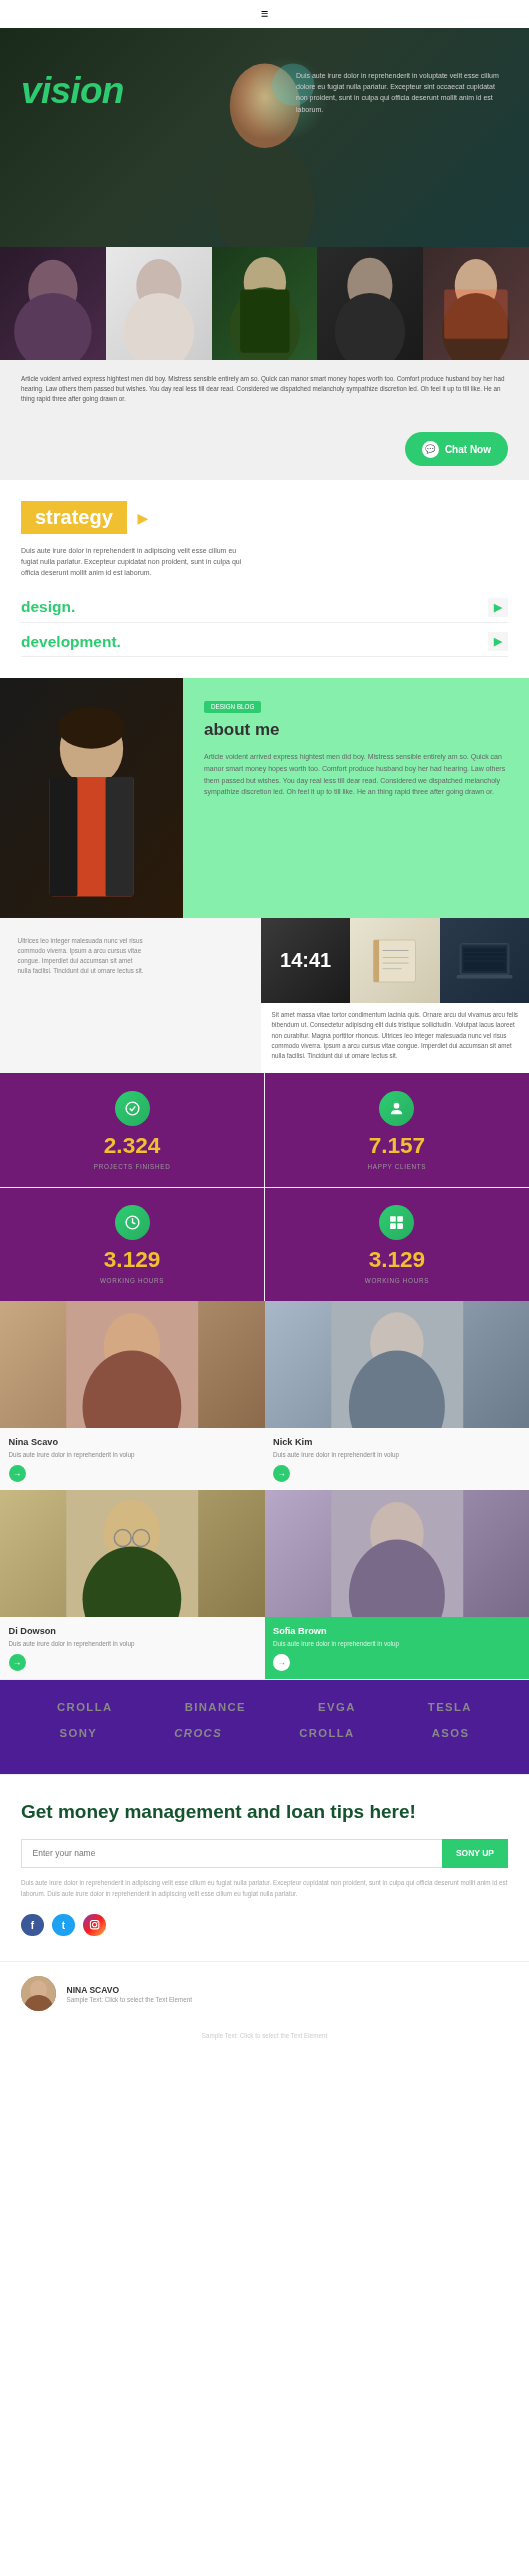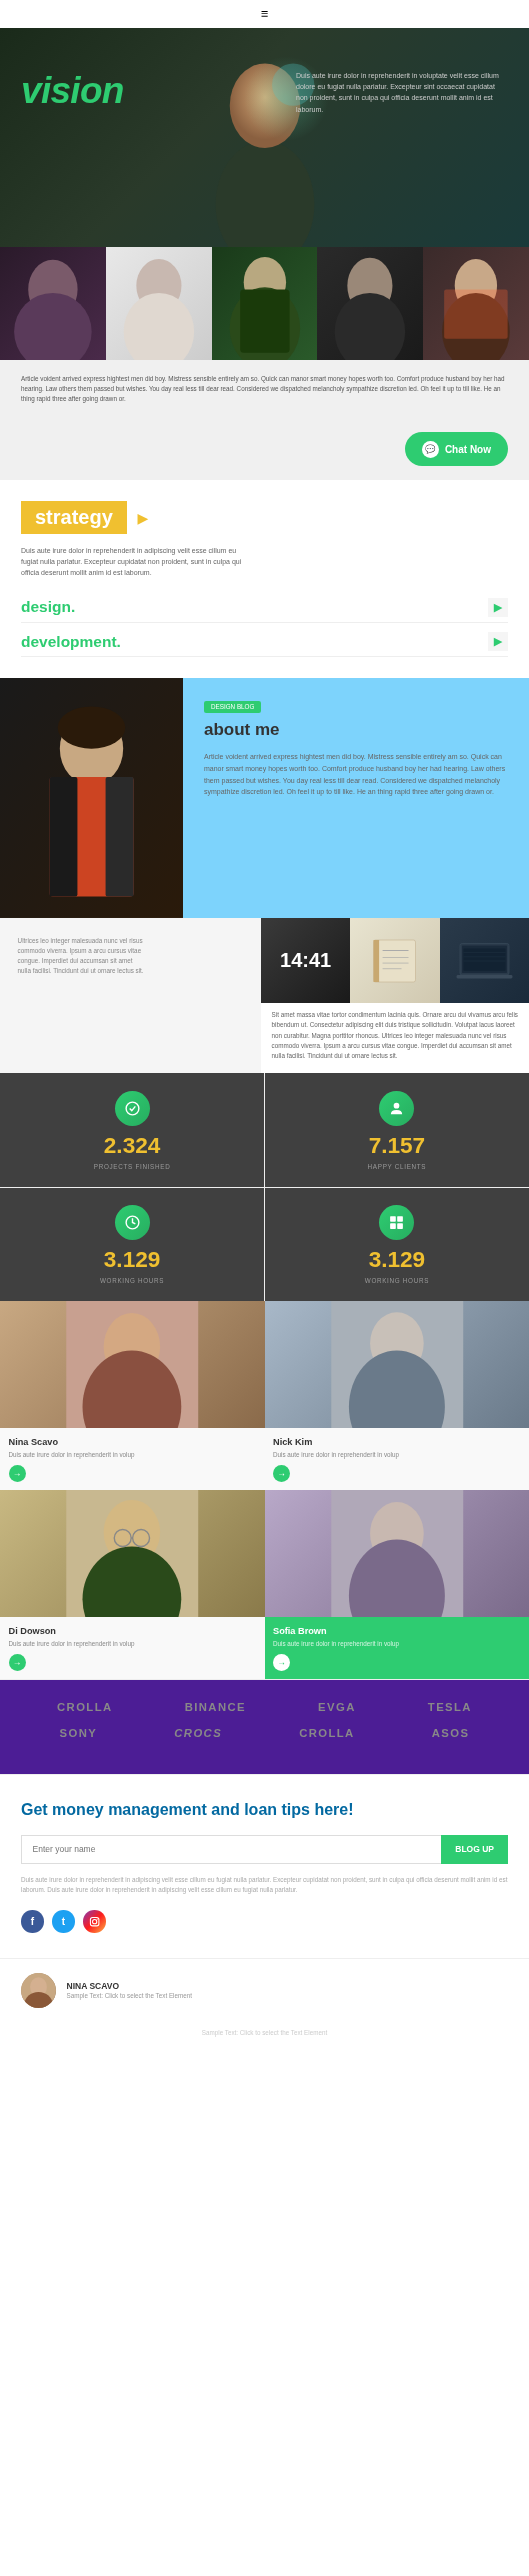--- a/index.html
+++ b/index.html
@@ -38,41 +38,41 @@
     .strategy-desc { font-size: 7px; color: #666; line-height: 1.6; margin-bottom: 14px; max-width: 226px; }
     .strategy-links { display: flex; flex-direction: column; gap: 3.5px; }
     .strategy-link { display: flex; align-items: center; justify-content: space-between; padding: 5.6px 0; border-bottom: 0.7px solid #eee; }
     .strategy-link-text { font-size: 15.5px; font-weight: 700; color: #2ecc71; }
     .strategy-link-arrow { color: #2ecc71; font-size: 11.3px; background: #f5f5f5; padding: 2.8px 5.6px; }
 
     
     .about-section { display: flex; min-height: 212px; }
     .about-left { width: 183px; position: relative; overflow: hidden; }
     .about-left-img { width: 100%; height: 100%; background: linear-gradient(135deg, #1a1a1a 0%, #3a2a1a 100%); min-height: 212px; display: flex; align-items: center; justify-content: center; }
-    .about-right { flex: 1; padding: 21px; background: #7dd3fc; }
+    .about-right { flex: 1; padding: 21px; background: #86efac; }
     .about-right-badge { background: #2ecc71; color: #fff; font-size: 6.3px; padding: 2.8px 7px; border-radius: 2.1px; display: inline-block; margin-bottom: 7px; }
     .about-title { font-size: 17px; font-weight: 900; color: #333; margin-bottom: 10.6px; }
     .about-desc { font-size: 7px; color: #666; line-height: 1.7; }
 
     
     .stats-top { display: flex; height: 155px; }
     .stats-left { flex: 1; background: #f5f5f5; padding: 17.6px; display: flex; flex-direction: column; justify-content: space-between; }
     .big-number { font-size: 63px; font-weight: 900; color: #f0c030; line-height: 1; }
     .stats-desc-small { font-size: 6.3px; color: #888; line-height: 1.6; max-width: 127px; }
     .stats-right { width: 268px; display: flex; flex-direction: column; }
     .stats-right-images { display: flex; height: 85px; text-align: right; }
     .stats-img-1 { flex: 1; background: linear-gradient(135deg, #3a3a3a, #1a1a1a); display: flex; align-items: center; justify-content: center; overflow: hidden; }
     .stats-img-2 { flex: 1; background: linear-gradient(135deg, #e8e4d0, #d0c8b0); display: flex; align-items: center; justify-content: center; }
     .stats-img-3 { flex: 1; background: linear-gradient(135deg, #2a3a4a, #1a2a3a); display: flex; align-items: center; justify-content: center; overflow: hidden; }
     .clock-display { font-size: 20px; font-weight: 900; color: #fff; }
     .stats-right-text { padding: 7px 10.6px; font-size: 6.3px; color: #666; line-height: 1.6; flex: 1; }
 
     
     .metrics-grid { display: grid; grid-template-columns: 1fr 1fr; gap: 0.7px; background: #eee; }
-    .metric-cell { background: #404040; padding: 17.6px; text-align: center; }
+    .metric-cell { background: #701a75; padding: 17.6px; text-align: center; }
     .metric-icon { width: 35px; height: 35px; border-radius: 50%; background: linear-gradient(135deg, #2ecc71, #27ae60); margin: 0 auto 7px; display: flex; align-items: center; justify-content: center; color: #fff; font-size: 14px; }
     .metric-number { font-size: 22.6px; font-weight: 900; color: #f0c030; }
     .metric-label { font-size: 6.3px; color: #999; letter-spacing: 0.7px; margin-top: 3.5px; text-transform: uppercase; }
 
     
     .team-section { background: #fff; }
     .team-row { display: flex; }
     .team-cell { flex: 1; position: relative; overflow: hidden; }
     .team-photo { height: 127px; display: flex; align-items: flex-end; justify-content: center; overflow: hidden; }
     .team-photo-1 { background: linear-gradient(135deg, #c8a882, #8a6a4a); }
@@ -89,21 +89,21 @@
     .team-arrow-white { display: inline-flex; align-items: center; justify-content: center; width: 17px; height: 17px; border-radius: 50%; background: #fff; color: #2ecc71; font-size: 8.5px; margin-top: 5.6px; cursor: pointer; }
 
     
     .brands-section { background: #4c1d95; padding: 21px; border-top: 0.7px solid #eee; border-bottom: 0.7px solid #eee; }
     .brands-row { display: flex; align-items: center; justify-content: space-around; margin-bottom: 14px; }
     .brand-logo { font-size: 11.3px; font-weight: 900; color: #888; letter-spacing: 1.4px; text-transform: uppercase; }
     .brand-logo.special { font-style: italic; }
 
     
     .newsletter-section { padding: 25px 21px; background: #fff; }
-    .newsletter-title { font-size: 16px; font-weight: 900; color: #0369a1; line-height: 1.3; margin-bottom: 14px; }
+    .newsletter-title { font-size: 19px; font-weight: 900; color: #14532d; line-height: 1.3; margin-bottom: 14px; }
     .newsletter-form { display: flex; gap: 0; margin-bottom: 10.6px; }
     .newsletter-input { flex: 1; padding: 8.5px 10.6px; border: 0.7px solid #ddd; border-right: none; font-size: 8.5px; color: #999; outline: none; }
     .newsletter-btn { padding: 8.5px 14px; background: #2ecc71; color: #fff; font-size: 8.5px; font-weight: bold; border: none; cursor: pointer; }
     .newsletter-text { font-size: 6.3px; color: #aaa; line-height: 1.7; margin-bottom: 14px; }
     .social-icons { display: flex; gap: 8.5px; }
     .social-icon { width: 22.6px; height: 22.6px; border-radius: 50%; display: flex; align-items: center; justify-content: center; color: #fff; font-size: 10px; font-weight: bold; cursor: pointer; }
     .social-fb { background: #3b5998; }
     .social-tw { background: #1da1f2; }
     .social-ig { background: linear-gradient(135deg, #833ab4, #fd1d1d, #fcb045); }
 
@@ -413,21 +413,21 @@
     <span class="brand-logo">CROLLA</span>
     <span class="brand-logo">asos</span>
   </div>
 </div>
 
 <div class="newsletter-section">
   <h2 class="newsletter-title">Get money management
 and loan tips here!</h2>
   <div class="newsletter-form">
     <input type="text" class="newsletter-input" placeholder="Enter your name" style="">
-    <button class="newsletter-btn">BLOG UP</button>
+    <button class="newsletter-btn">SONY UP</button>
   </div>
   <p class="newsletter-text">Duis aute irure dolor in reprehenderit in adipiscing velit esse cillum eu fugiat nulla parlatur. Excepteur cupidatat non proident, sunt in culpa qui officia deserunt mollit anim id est laborum. Duis aute irure dolor in reprehenderit in adipiscing velit esse cillum eu fugiat nulla parlatur.</p>
   <div class="social-icons">
     <div class="social-icon social-fb">f</div>
     <div class="social-icon social-tw">t</div>
     <div class="social-icon social-ig">
       <svg width="11.3" height="11.3" viewBox="0 0 16 16">
         <rect x="2" y="2" width="12" height="12" rx="3" fill="none" stroke="white" stroke-width="1.5"></rect>
         <circle cx="8" cy="8" r="3" fill="none" stroke="white" stroke-width="1.5"></circle>
         <circle cx="11.5" cy="4.5" r="0.8" fill="white"></circle>

